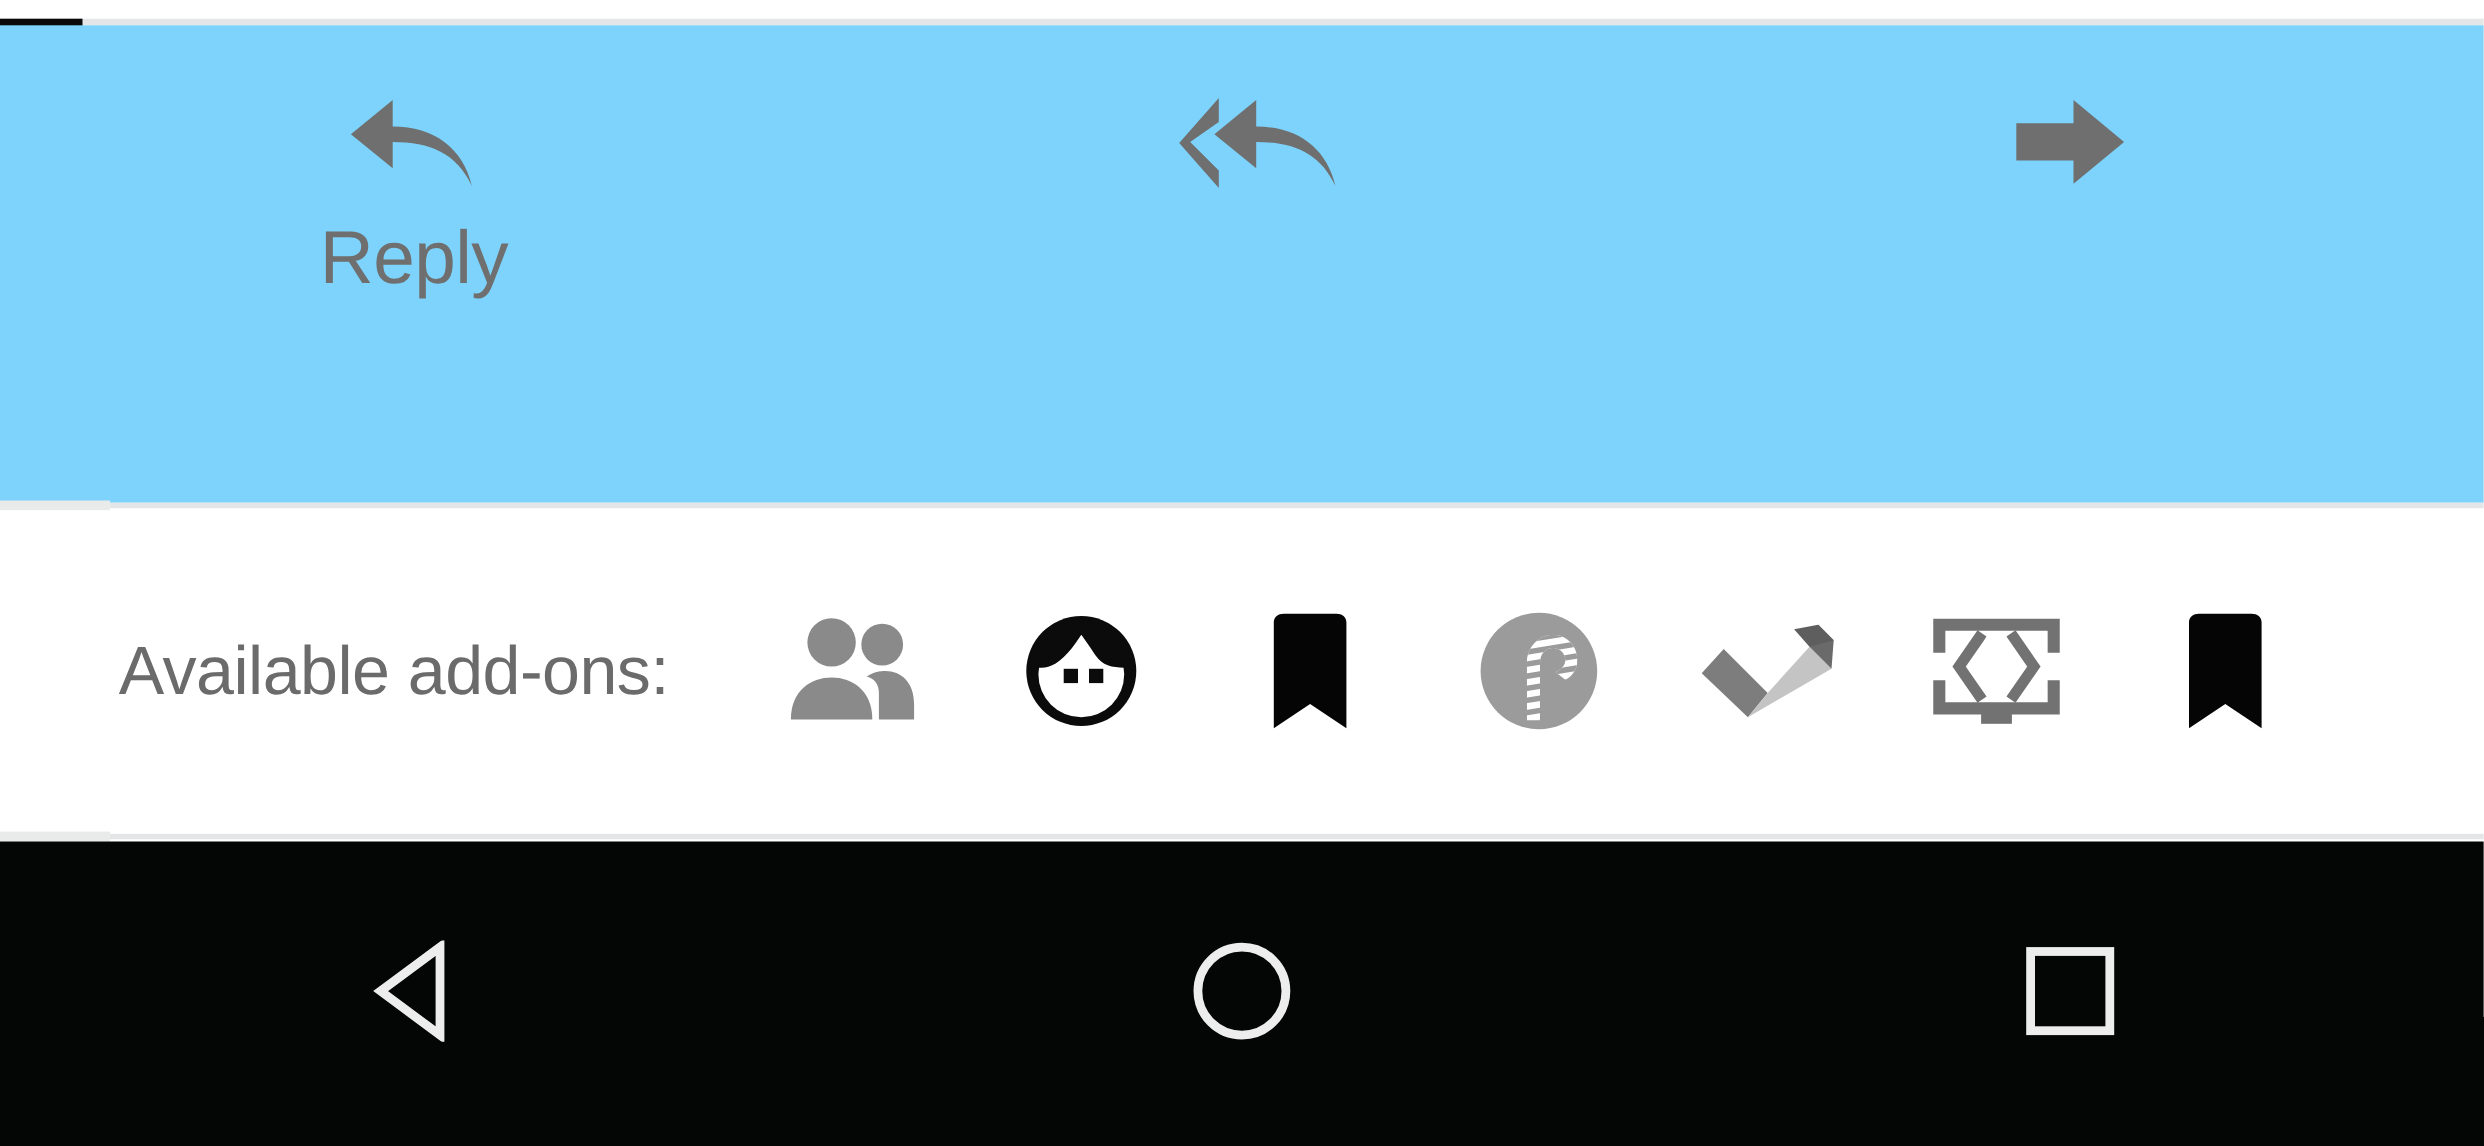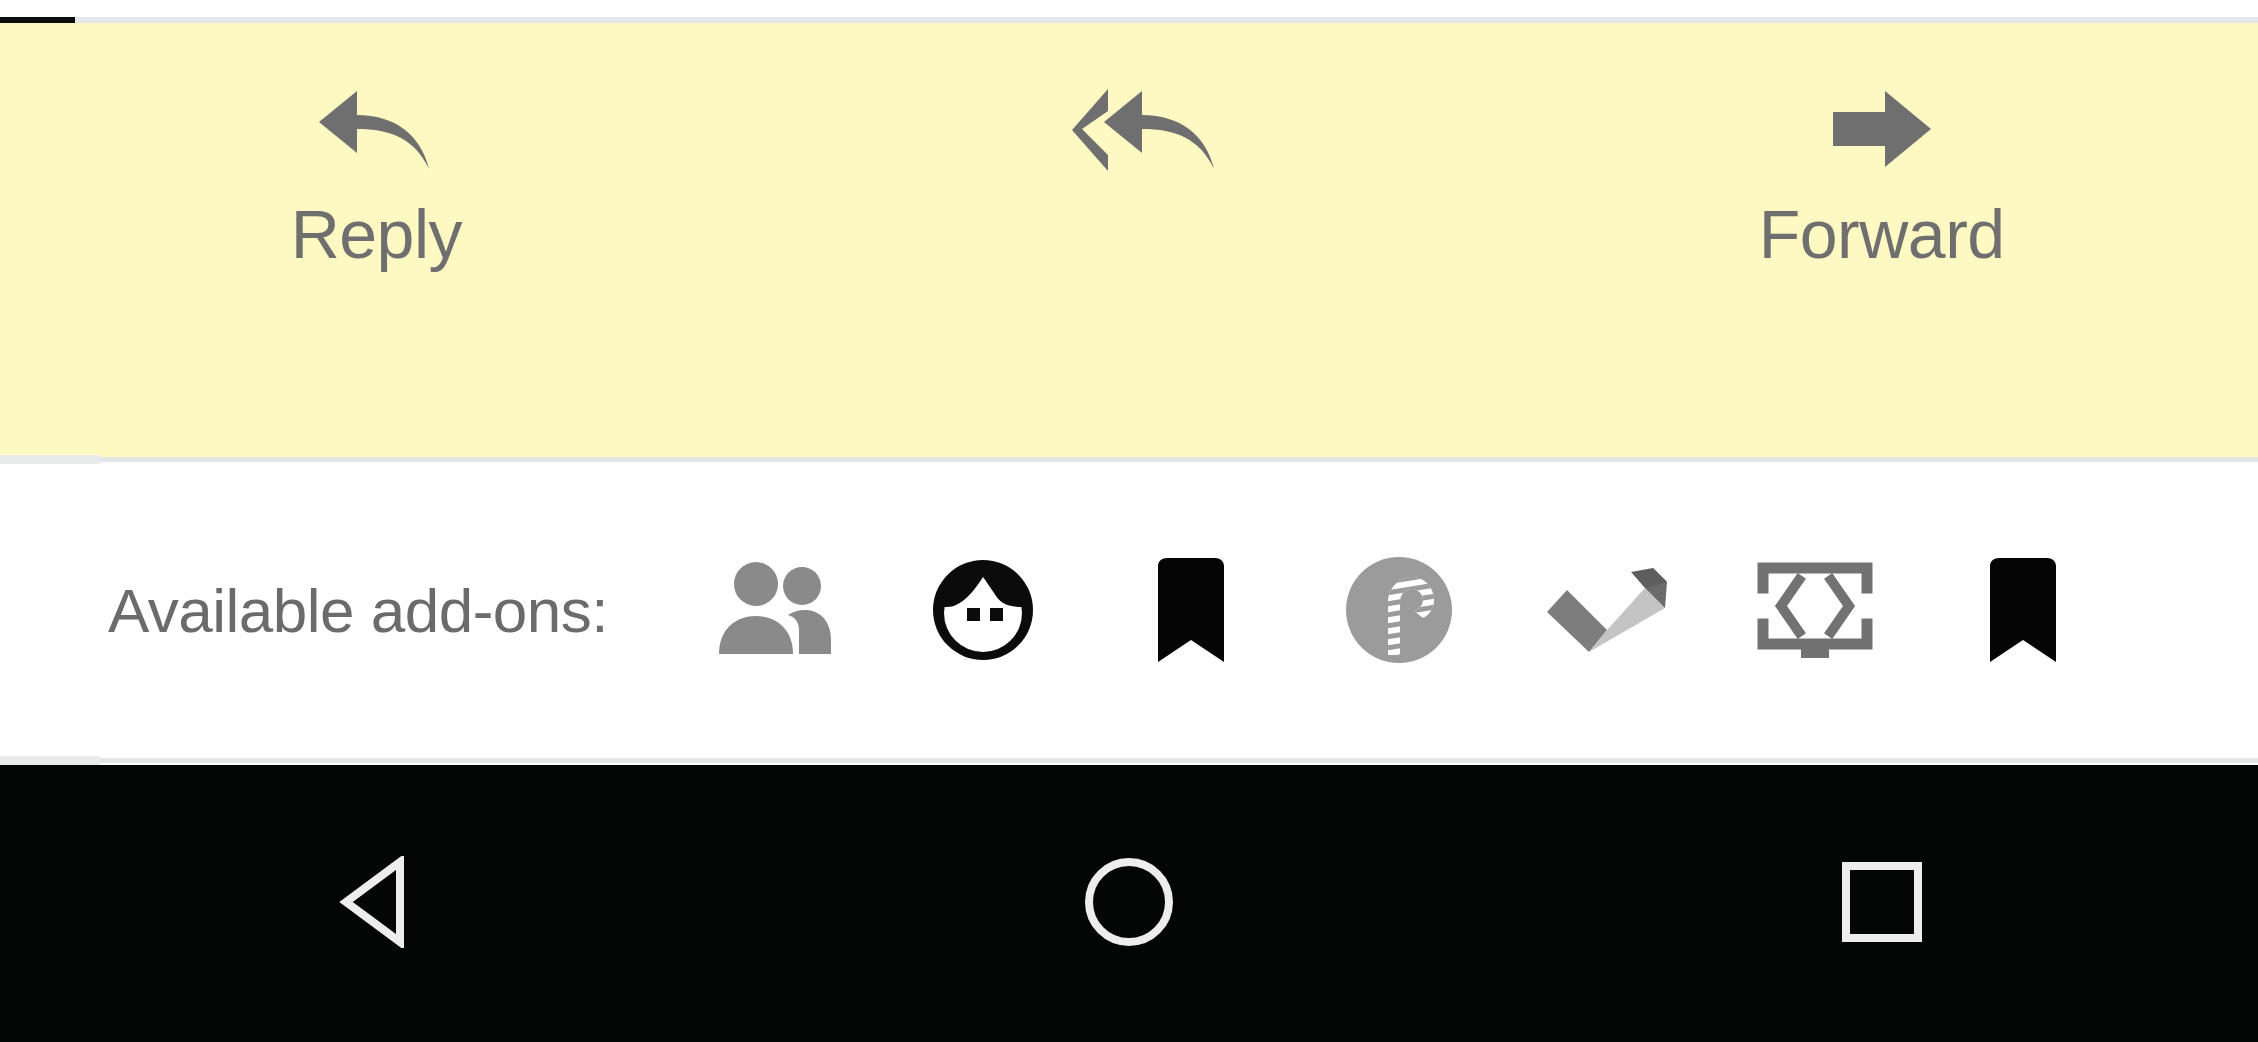--- a/index.html
+++ b/index.html
@@ -17,21 +17,21 @@
     background:#e4e6e7;
   }
   .top-scroll-thumb {
     position:absolute; left:0; top:0px; width:75px; height:9px;
     background:#0a0a0a;
   }
 
   
   .action-bar {
     position:absolute; left:0; top:23px; width:2258px; height:434px;
-    background:#fef9c3;
+    background:#7dd3fc;
     display:flex; align-items:flex-start;
   }
   .action-btn {
     flex:1 1 0; height:100%;
     display:flex; flex-direction:column; align-items:center;
     padding-top:62px;
     cursor:pointer; background:transparent; border:0;
   }
   .action-ico { width:118px; height:88px; display:block; }
   .action-label {
@@ -112,21 +112,20 @@
         </svg>
       </span>
     </div>
 
     <div class="action-btn">
       <span class="action-ico">
         <svg viewBox="0 0 118 88" width="118" height="88" aria-hidden="true">
           <path fill="#6f6f6f" d="M10 27 L62 27 L62 6 L108 44 L62 82 L62 61 L10 61 Z"></path>
         </svg>
       </span>
-      <span class="action-label">Forward</span>
     </div>
 
   </div>
 
   <div class="divider-row" id="divider-top">
     <div class="d-light"></div>
     <div class="d-dark"></div>
   </div>
 
   <div class="addons-row">

